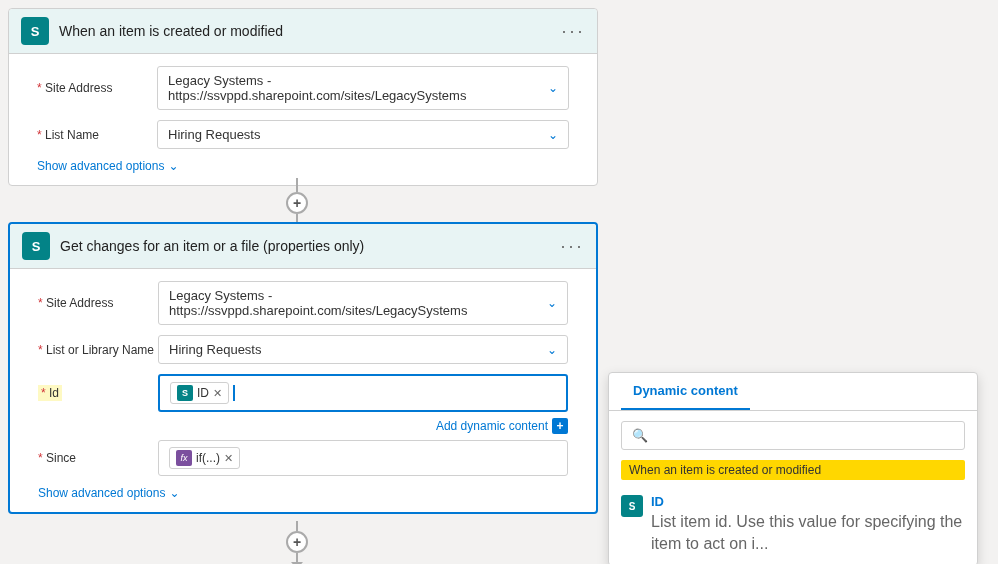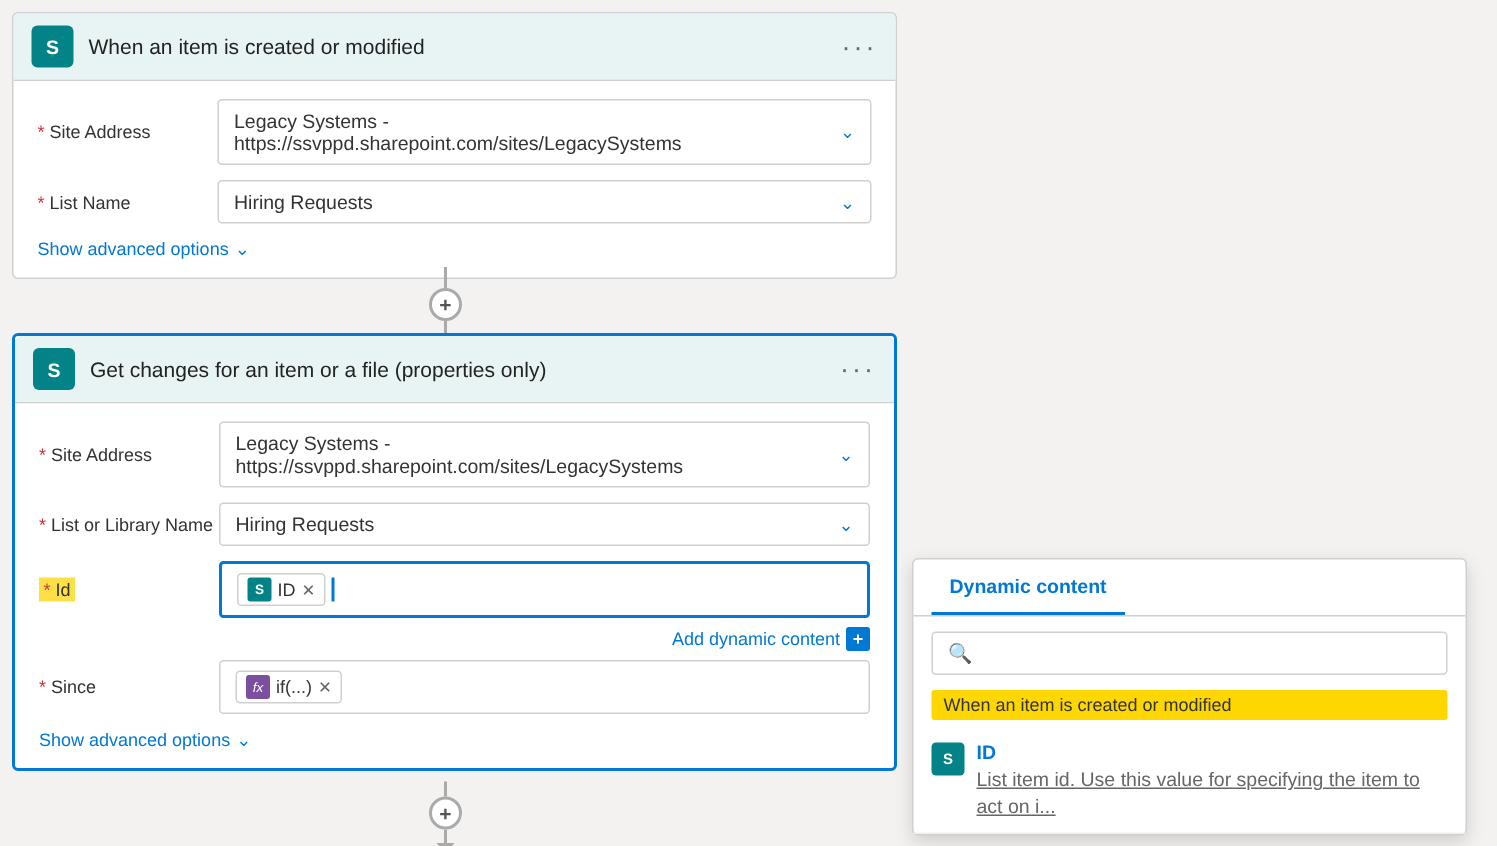--- a/index.html
+++ b/index.html
@@ -61,21 +61,21 @@
     }
 
     .card-menu {
       color: #666;
       font-size: 18px;
       cursor: pointer;
       letter-spacing: 2px;
     }
 
     .card-body {
-      padding: 12px 16px;
+      padding: 12px 28px;
     }
 
     .field-row {
       display: flex;
       align-items: center;
       margin-bottom: 10px;
     }
 
     .field-label {
       width: 120px;
@@ -311,24 +311,23 @@
     }
 
     .dynamic-item-title {
       font-size: 13px;
       font-weight: 600;
       color: #0078d4;
       margin-bottom: 2px;
     }
 
     .dynamic-item-desc {
-      font-size: 13px;
+      font-size: 16px;
       color: #666;
       line-height: 1.4;
-      text-decoration: underline;
     }
 
     
     .until-placeholder {
       font-size: 12px;
       color: #999;
     }
   </style>
 </head>
 <body>
@@ -400,21 +399,21 @@
         <div class="field-label">
           <span style="color:#d13438;">*</span> List or Library Name
         </div>
         <div class="field-input">
           <span>Hiring Requests</span>
           <span class="chevron">⌄</span>
         </div>
       </div>
       <div class="field-row">
         <div class="field-label">
-          <span style="background:#fde047; padding:1px 3px;"><span style="color:#d13438;">*</span> Id</span>
+          <span style="background:#fef9c3; padding:1px 3px;"><span style="color:#d13438;">*</span> Id</span>
         </div>
         <div class="field-input active-blue" style="gap:6px;">
           <div style="display:flex; align-items:center; gap:4px;">
             <span class="token-chip">
               <span class="chip-icon">S</span>
               <span>ID</span>
               <span class="chip-close">✕</span>
             </span>
             <span style="border-left:2px solid #0078d4; height:16px; display:inline-block;"></span>
           </div>

